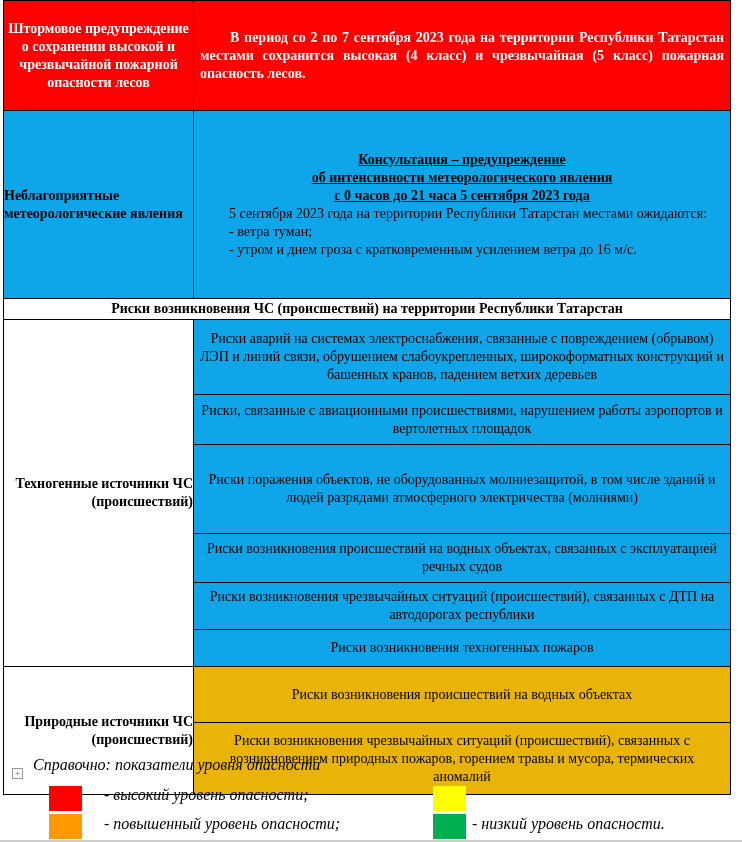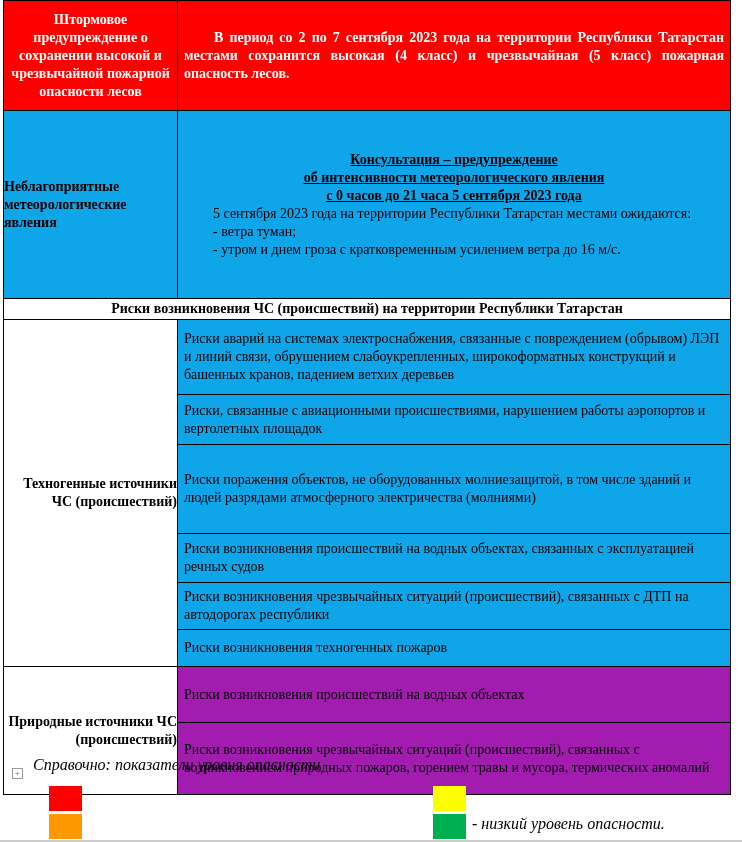--- a/index.html
+++ b/index.html
@@ -1,33 +1,33 @@
 <!DOCTYPE html>
 <html><head>
 <meta charset="utf-8">
 <style>
   * { box-sizing: border-box; margin: 0; padding: 0; }
   body { width: 742px; height: 842px; background: #ffffff; font-family: "Liberation Serif", serif; color: #000; position: relative; overflow: hidden; }
   table.main { position: absolute; left: 3px; top: 0; width: 728px; border-collapse: collapse; table-layout: fixed; }
   table.main td { border: 1px solid #000; vertical-align: middle; font-size: 14px; line-height: 18px; }
-  .col1 { width: 174px; }
+  .col1 { width: 190px; }
   .red { background: #FF0000; }
   .yellow { background: #0ea5e9; margin-top: 20px; }
-  .orange { background: #a21caf; margin-top: 32px; }
+  .orange { background: #eab308; margin-top: 32px; }
   .white { background: #ffffff; }
   .storm-left { color: #fff; font-weight: bold; text-align: center; height: 110px; padding: 0 4px; }
   .storm-right { color: #fff; font-weight: bold; text-align: justify; padding: 4px 6px; }
   .storm-right p { text-indent: 30px; }
   .meteo-left { text-align: left; font-weight: bold; height: 188px; }
   .meteo-right { padding: 0 5px; text-align: justify; }
   .meteo-right .u { text-decoration: underline; font-weight: bold; text-align: center; display: block; }
   .meteo-right .ind { text-indent: 30px; display: block; }
   .risk-header { text-align: center; font-weight: bold; height: 21px; }
   .cat { text-align: right; font-weight: bold; }
-  .risk { padding: 0 6px; }
+  .risk { text-align: center; padding: 0 6px; }
   .legend { position: absolute; left: 0; top: 756px; width: 742px; height: 86px; font-family: "Liberation Serif", serif; font-style: italic; font-size: 16px; }
   .legend .title { position: absolute; left: 33px; top: 0; }
   .legend .handle { position: absolute; left: 12px; top: 12px; width: 11px; height: 11px; border: 1px solid #999; font-size: 9px; line-height: 9px; text-align: center; color: #666; font-style: normal; }
   .sw { position: absolute; width: 33px; height: 25px; }
   .lbl { position: absolute; }
   .bottom-line { position: absolute; left: 0; top: 840px; width: 742px; height: 2px; background: #ccc; }
 </style>
 </head>
 <body>
 
@@ -79,18 +79,20 @@
   <tr style="height:72px">
         <td class="orange risk">Риски возникновения чрезвычайных ситуаций (происшествий), связанных с возникновением природных пожаров, горением травы и мусора, термических аномалий</td>
       </tr>
 </tbody>
   </table>
 
 <div class="legend">
   <div class="handle">+</div>
   <div class="title">Справочно: показатели уровня опасности</div>
   <div class="sw" style="left:49px;top:30px;background:#FF0000"></div>
+  <div class="lbl" style="left:104px;top:30px">- высокий уровень опасности;</div>
   <div class="sw" style="left:433px;top:30px;background:#FFFF00"></div>
   <div class="sw" style="left:49px;top:58px;background:#FF9900"></div>
+  <div class="lbl" style="left:104px;top:59px">- повышенный уровень опасности;</div>
   <div class="sw" style="left:433px;top:58px;background:#00B050"></div>
   <div class="lbl" style="left:472px;top:59px">- низкий уровень опасности.</div>
 </div>
 <div class="bottom-line"></div>
 
 </body></html>

